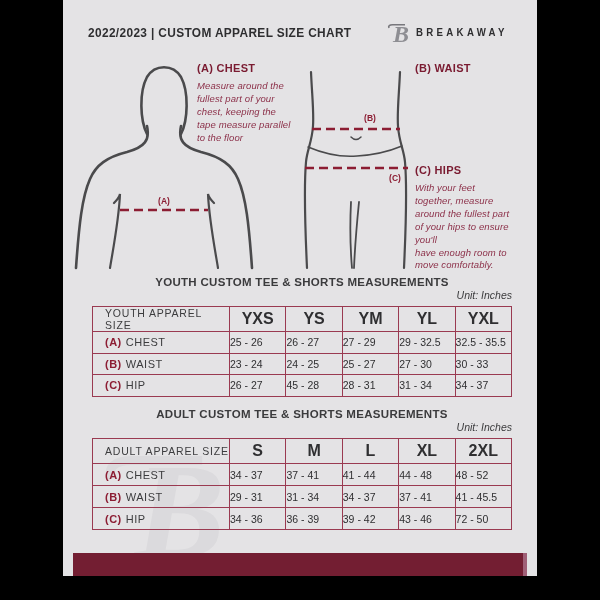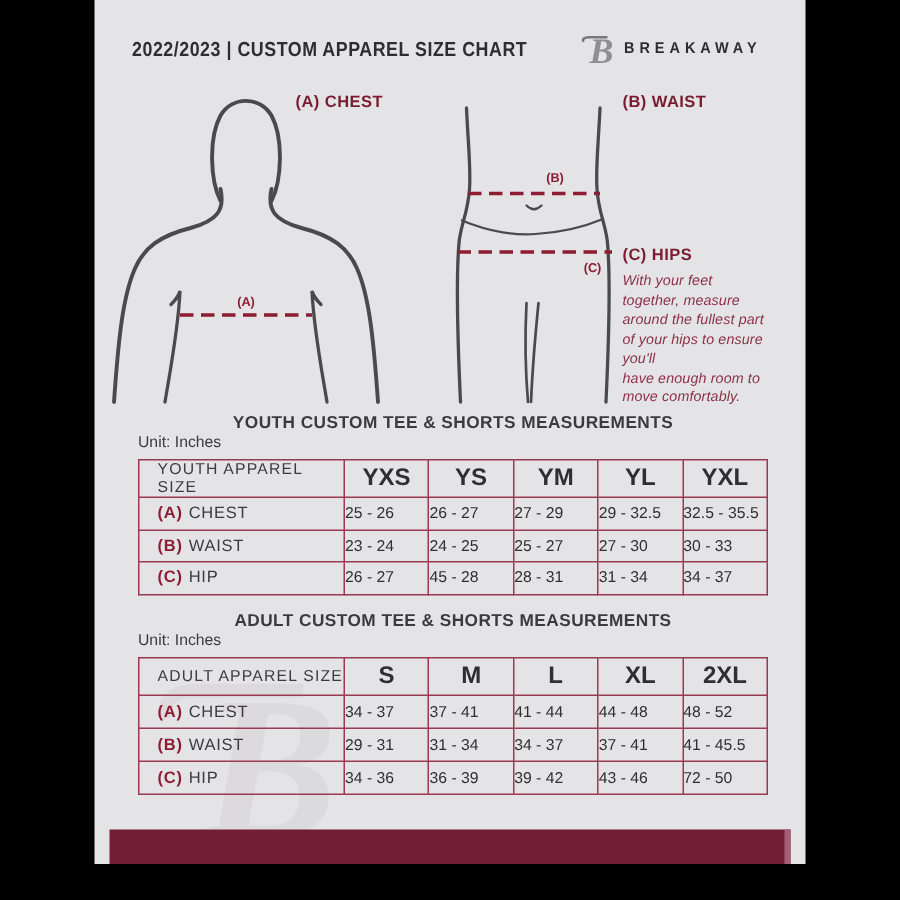--- a/index.html
+++ b/index.html
@@ -28,21 +28,21 @@
   .guide-h { font-size:11px; font-weight:bold; color:#7a1b31; letter-spacing:.3px; margin-bottom:6px; }
   .guide-p { font-size:9.5px; font-style:italic; color:#8c3049; line-height:1.36; white-space:pre-line; letter-spacing:.1px; }
   .guide-chest { left:134px; top:62px; width:120px; }
   .guide-waist { left:352px; top:62px; width:118px; }
   .guide-hips  { left:352px; top:164px; width:120px; }
   
   .table-section { position:absolute; left:29px; width:420px; z-index:1; }
   .sec-youth { top:276px; }
   .sec-adult { top:408px; }
   .ts-title { text-align:center; font-size:11.5px; font-weight:bold; color:#3b3b3d; letter-spacing:.3px; }
-  .ts-unit  { text-align:left; font-size:10.5px; color:#3b3b3d; margin-top:1px; }
+  .ts-unit  { text-align:right; font-size:10.5px; font-style:italic; color:#3b3b3d; margin-top:1px; }
   table.size-table { border-collapse:collapse; width:420px; table-layout:fixed; margin-top:5px; }
   table.size-table td { border:1.5px solid #9a3a51; background:transparent; }
   table.size-table col.c0 { width:137px; }
   .head-row td { height:25px; }
   .data-row td { height:21.5px; }
   .sec-adult .data-row td { height:22px; }
   .lbl-cell { text-align:left; padding-left:12px; font-size:11px; color:#3c3c3e; letter-spacing:.5px; }
   .head-lbl { font-size:10.5px; letter-spacing:.8px; }
   .size-head { text-align:center; font-size:16px; font-weight:bold; color:#2f2f31; }
   .val-cell { text-align:left; font-size:10.5px; color:#2f2f31; }
@@ -99,20 +99,25 @@
     </g>
     <g font-size="8.5" font-weight="bold" fill="#8c1d33" text-anchor="middle" font-family="Liberation Sans, sans-serif">
       <text x="101" y="154">(A)</text>
       <text x="307" y="71">(B)</text>
       <text x="332" y="131">(C)</text>
     </g>
   </svg>
 
   <div class="guide guide-chest">
     <div class="guide-h">(A) CHEST</div>
+    <div class="guide-p">Measure around the
+fullest part of your
+chest, keeping the
+tape measure parallel
+to the floor</div>
   </div>
   <div class="guide guide-waist">
     <div class="guide-h">(B) WAIST</div>
   </div>
   <div class="guide guide-hips">
     <div class="guide-h">(C) HIPS</div>
     <div class="guide-p">With your feet
 together, measure
 around the fullest part
 of your hips to ensure

